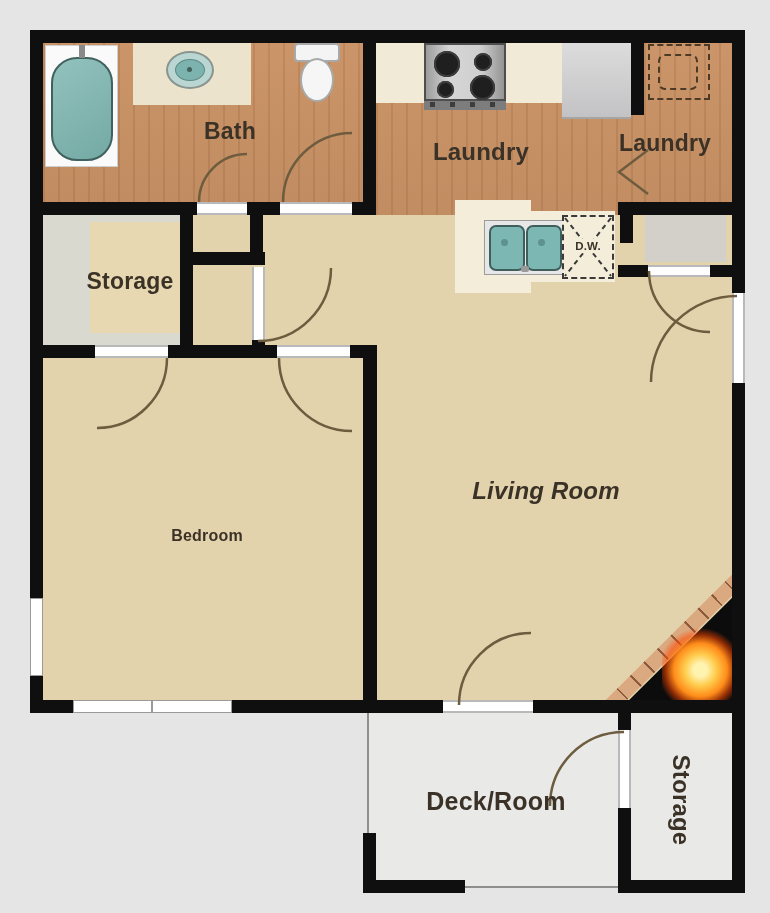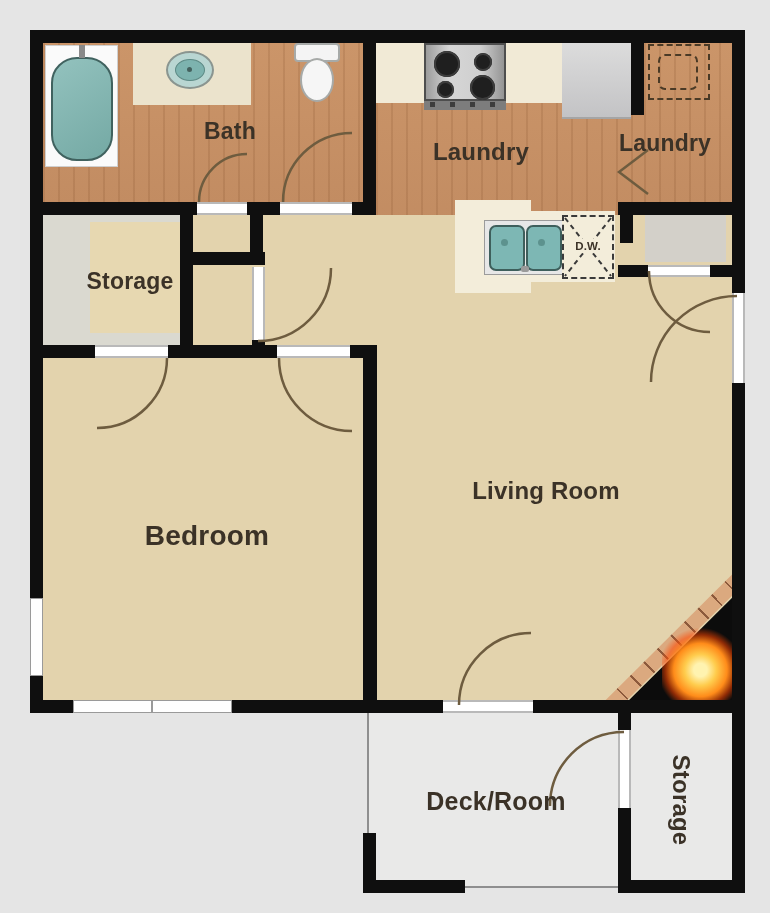--- a/index.html
+++ b/index.html
@@ -150,19 +150,19 @@
     <g stroke="#3a3a3a" stroke-width="2" stroke-dasharray="5 4">
       <path d="M 565 218 L 611 276"></path>
       <path d="M 611 218 L 565 276"></path>
     </g>
   </svg>
 
   <div class="label" style="left:230px;top:131px;">Bath</div>
   <div class="label" style="left:481px;top:152px;font-size:24px;">Laundry</div>
   <div class="label" style="left:665px;top:143px;">Laundry</div>
   <div class="label" style="left:130px;top:281px;">Storage</div>
-  <div class="label" style="left:207px;top:536px;font-size:28px;">Bedroom</div>
-  <div class="label" style="left:546px;top:491px;font-size:24px;">Living Room</div>
+  <div class="label" style="left:207px;top:536px;font-size:16px;">Bedroom</div>
+  <div class="label" style="left:546px;top:491px;font-size:24px;font-style:italic;">Living Room</div>
   <div class="label" style="left:496px;top:801px;font-size:25px;">Deck/Room</div>
   <div class="label" style="left:681px;top:800px;font-size:24px;transform:translate(-50%,-50%) rotate(90deg);">Storage</div>
   <div class="label" style="left:588px;top:246px;font-size:11.5px;background:#f3edda;padding:1px 2px;">D.W.</div>
 
 </div>
 
 </body></html>

